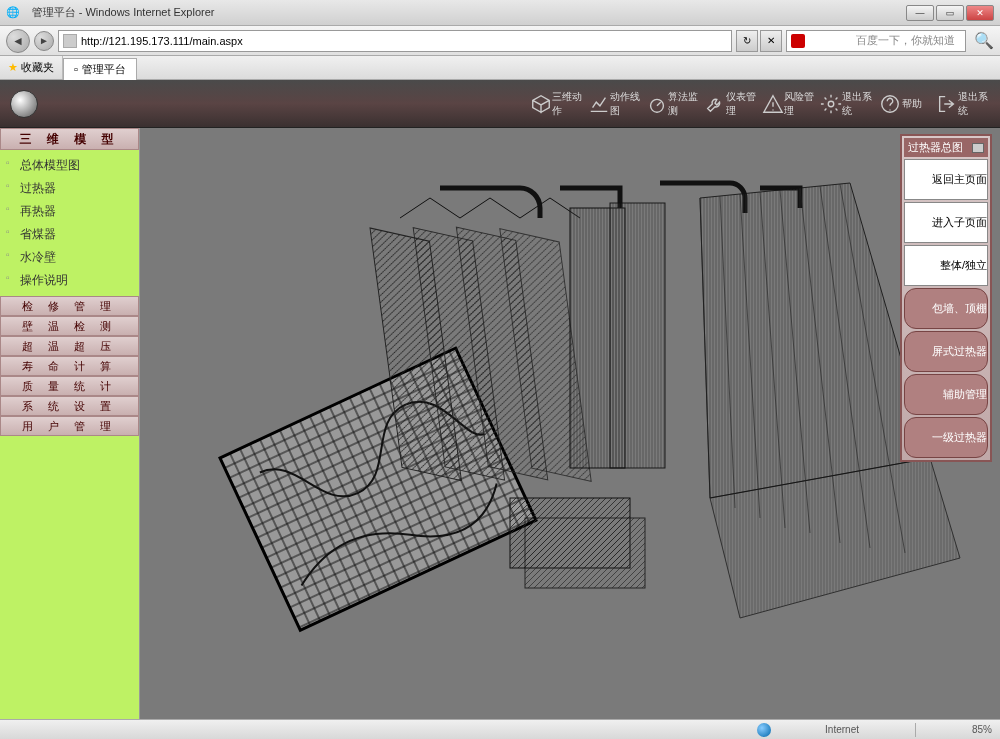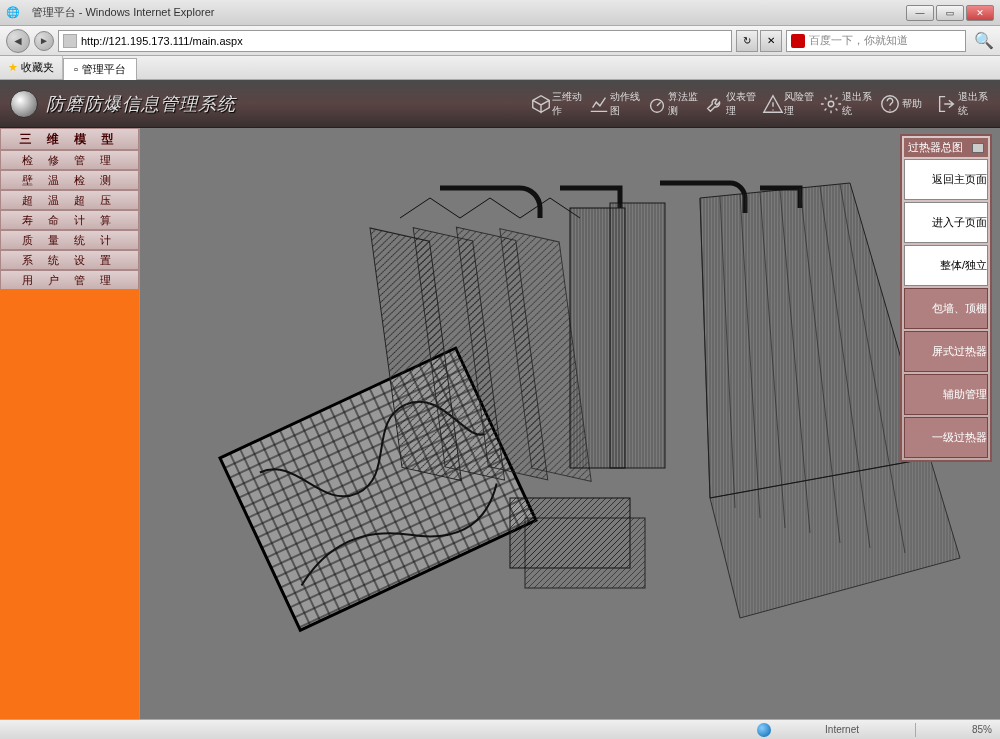--- a/index.html
+++ b/index.html
@@ -42,21 +42,21 @@
   display: flex; align-items: center; padding: 8px 4px; font-size: 11px;
 }
 .url-bar .ie-page-icon { width:14px; height:14px; background:#ccc; margin-right:4px; border:1px solid #aaa; }
 .url-go-btns { display:flex; gap:2px; }
 .url-go-btns span {
   width:22px; height:22px; background:linear-gradient(#eee,#ccc);
   border:1px solid #999; display:flex; align-items:center; justify-content:center; font-size:10px;
 }
 .search-bar {
   width: 180px; height: 22px; background:#fff; border:1px solid #999;
-  display:flex; align-items:center; padding: 0 4px; font-size: 11px; color:#888;
+  display:flex; align-items:center; padding: 0 4px; font-size: 11px; color:#888;gap:47px;
 }
 .search-bar .baidu-icon { width:14px;height:14px;background:#c00;border-radius:2px;margin-right:4px; }
 
 
 .fav-strip {
   height: 24px; background: linear-gradient(#f0f0f0,#dcdcdc);
   display:flex; align-items:center; font-size:11px; border-bottom:1px solid #aaa;
 }
 .fav-strip .fav-btn {
   padding: 0 8px; display:flex; align-items:center; gap:3px; height:100%;
@@ -88,21 +88,21 @@
   font-size: 10px; padding:2px; color:#ddd;
 }
 .top-menu-item .tm-icon { width:24px;height:24px; display:flex;align-items:center;justify-content:center; }
 .top-menu-item svg { stroke:#ccc; fill:none; }
 
 
 .app-body { display:flex; height: calc(100% - 26px - 30px - 24px - 48px - 20px); }
 
 
 .sidebar {
-  width: 140px; background:#f97316; border-right:1px solid #999;
+  width: 140px; background:#bef264; border-right:1px solid #999;
   display:flex; flex-direction:column; font-size:12px;
 }
 .side-section-head {
   height: 22px; background: linear-gradient(#e0cfcf,#c9b0b0);
   border:1px solid #a88; color:#400; font-weight:bold; letter-spacing:6px;
   display:flex; align-items:center; justify-content:center;
 }
 .side-tree { padding: 4px 2px; flex: 0 0 auto; }
 .side-tree-item {
   padding: 3px 6px 3px 18px; color:#333; position:relative;
@@ -130,21 +130,21 @@
 }
 .right-panel-head {
   background:#966; color:#fff; text-align:right; padding:2px 0;
   display:flex; align-items:center; justify-content:space-between; padding:2px 4px;
 }
 .right-panel-head .mini { width:12px;height:10px;background:#ccc;border:1px solid #666; }
 .rp-btn {
   background:#fff; border:1px solid #888; text-align:right; padding:12px 0;
   font-weight:normal;
 }
-.rp-btn.dark { background:#b08080; color:#fff; border-color:#744; }
+.rp-btn.dark { background:#b08080; color:#fff; border-color:#744;border-radius:12px; }
 
 
 .status-bar {
   height:20px; background:linear-gradient(#f0f0f0,#d8d8d8);
   border-top:1px solid #aaa; display:flex; align-items:center;
   font-size:10px; color:#555; padding:0 8px;gap:48px;
 }
 .status-bar .spacer { flex:1; }
 .status-globe {
   width:14px;height:14px;border-radius:50%;
@@ -191,21 +191,20 @@
     <span>收藏夹</span>
   </div>
   <div class="tab">
     <span>▫</span>
     <span>管理平台</span>
   </div>
 </div>
 
 <div class="app-header">
   <div class="app-logo"></div>
-  <div class="app-title">防磨防爆信息管理系统</div>
   <div class="spacer"></div>
   <div class="top-menu">
     <div class="top-menu-item">
       <span class="tm-icon">
           <svg width="22" height="22" viewBox="0 0 24 24">
             <path d="M3 8l9-5 9 5v8l-9 5-9-5z M3 8l9 5 9-5 M12 13v9" stroke-width="1.5"></path>
           </svg>
         </span>
       <span>三维动作</span>
     </div>
@@ -268,20 +267,28 @@
         </span>
       <span>退出系统</span>
     </div>
   </div>
 </div>
 
 <div class="app-body">
 
   <div class="sidebar">
     <div class="side-section-head">三 维 模 型</div>
+    <div class="side-tree">
+      <div class="side-tree-item">总体模型图</div>
+      <div class="side-tree-item">过热器</div>
+      <div class="side-tree-item">再热器</div>
+      <div class="side-tree-item">省煤器</div>
+      <div class="side-tree-item">水冷壁</div>
+      <div class="side-tree-item">操作说明</div>
+    </div>
     <div class="side-collapsed">检 修 管 理</div>
     <div class="side-collapsed">壁 温 检 测</div>
     <div class="side-collapsed">超 温 超 压</div>
     <div class="side-collapsed">寿 命 计 算</div>
     <div class="side-collapsed">质 量 统 计</div>
     <div class="side-collapsed">系 统 设 置</div>
     <div class="side-collapsed">用 户 管 理</div>
   </div>
 
   <div class="viewport">

